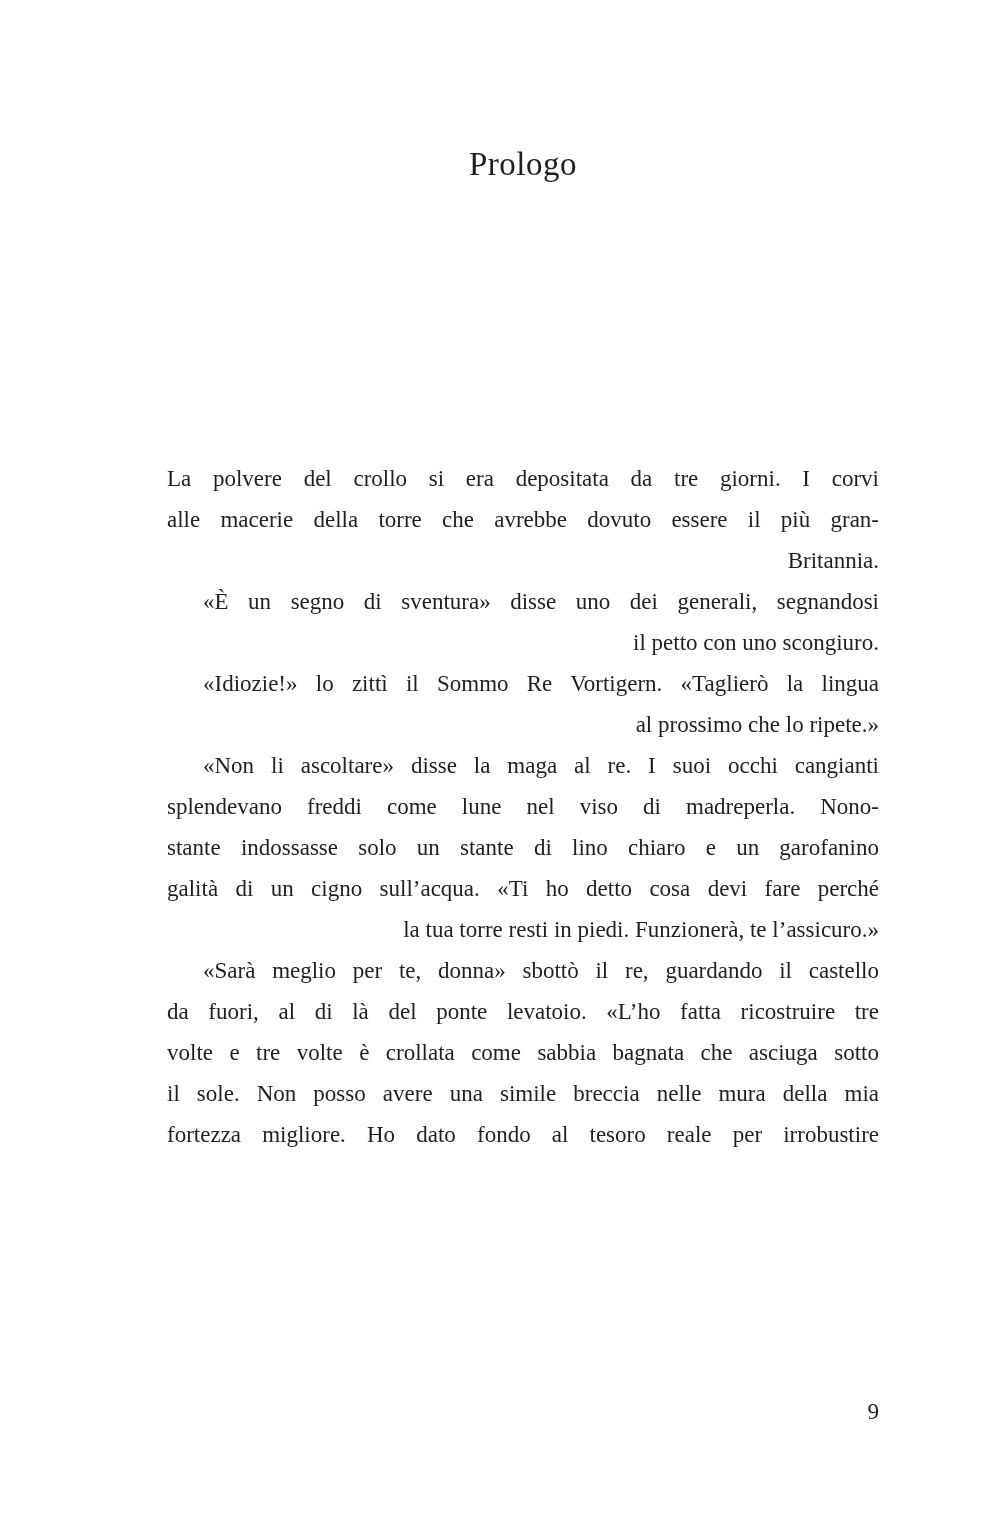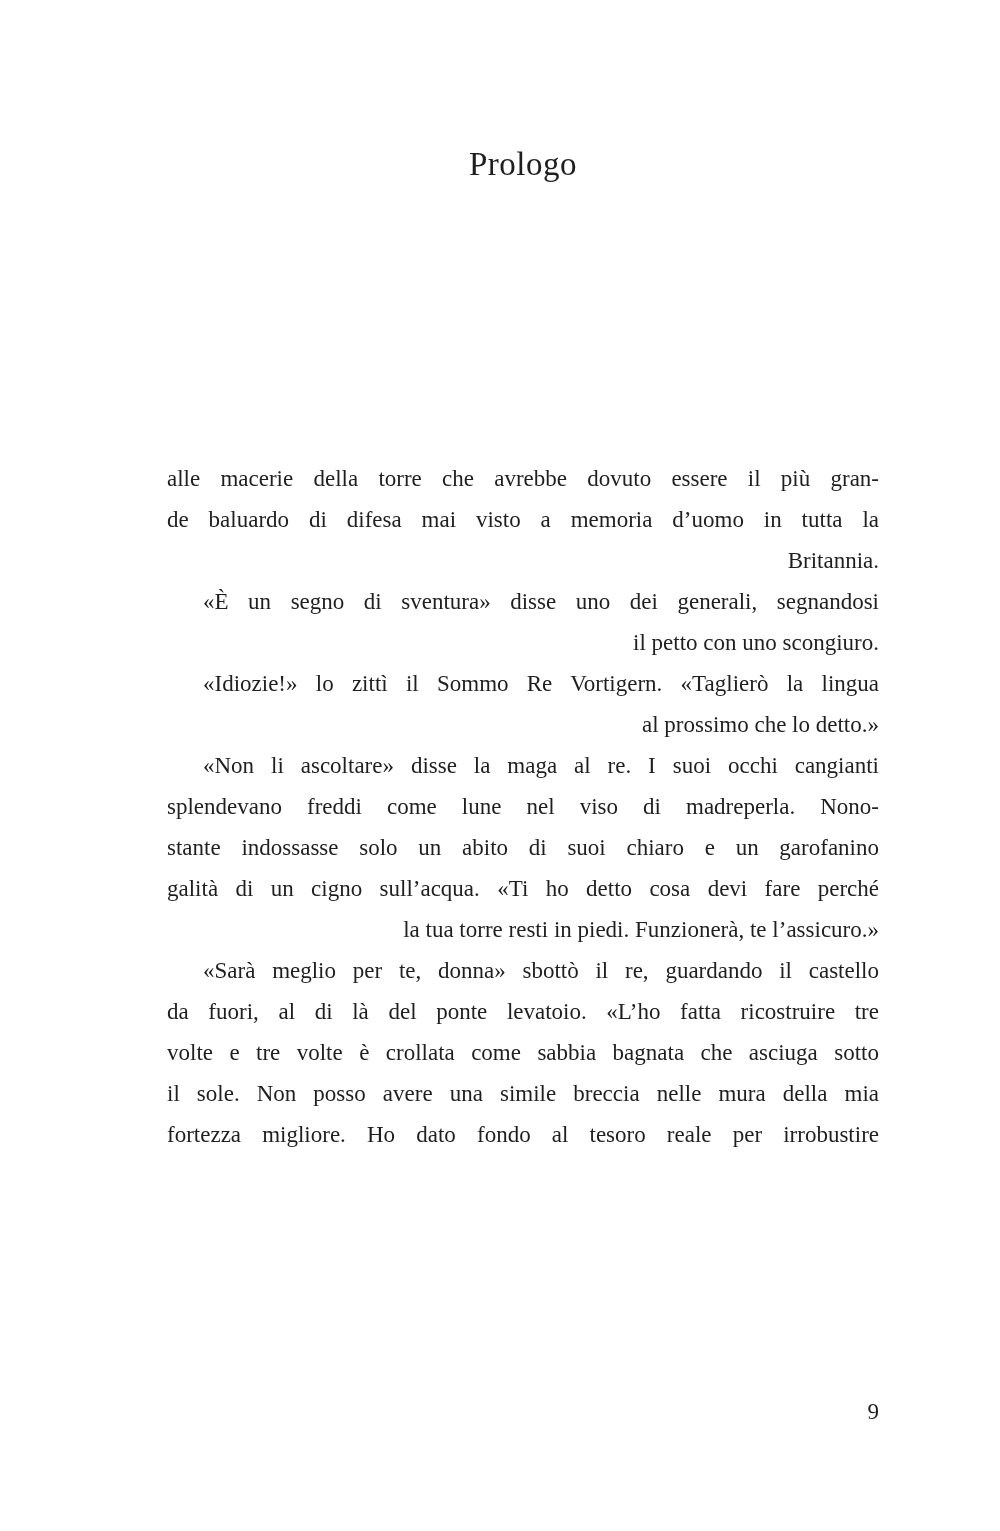--- a/index.html
+++ b/index.html
@@ -62,36 +62,36 @@
   }
 </style>
 </head>
 <body>
 
 <div class="page" data-name="book-page">
   <div class="chapter-title" data-name="chapter-title">Prologo</div>
 
   <div class="page-body" data-name="page-body">
       <div data-name="paragraph">
+        <div class="line just" data-name="text-line">La polvere del crollo si era depositata da tre giorni. I corvi</div>
         <div class="line just" data-name="text-line">alle macerie della torre che avrebbe dovuto essere il più gran-</div>
-        <div class="line just" data-name="text-line">de baluardo di difesa mai visto a memoria d’uomo in tutta la</div>
         <div class="line last" data-name="text-line">Britannia.</div>
       </div>
       <div data-name="paragraph">
         <div class="line just indent" data-name="text-line">«È un segno di sventura» disse uno dei generali, segnandosi</div>
         <div class="line last" data-name="text-line">il petto con uno scongiuro.</div>
       </div>
       <div data-name="paragraph">
         <div class="line just indent" data-name="text-line">«Idiozie!» lo zittì il Sommo Re Vortigern. «Taglierò la lingua</div>
-        <div class="line last" data-name="text-line">al prossimo che lo detto.»</div>
+        <div class="line last" data-name="text-line">al prossimo che lo ripete.»</div>
       </div>
       <div data-name="paragraph">
         <div class="line just indent" data-name="text-line">«Non li ascoltare» disse la maga al re. I suoi occhi cangianti</div>
         <div class="line just" data-name="text-line">splendevano freddi come lune nel viso di madreperla. Nono-</div>
-        <div class="line just" data-name="text-line">stante indossasse solo un abito di suoi chiaro e un garofanino</div>
+        <div class="line just" data-name="text-line">stante indossasse solo un stante di lino chiaro e un garofanino</div>
         <div class="line just" data-name="text-line">galità di un cigno sull’acqua. «Ti ho detto cosa devi fare perché</div>
         <div class="line last" data-name="text-line">la tua torre resti in piedi. Funzionerà, te l’assicuro.»</div>
       </div>
       <div data-name="paragraph">
         <div class="line just indent" data-name="text-line">«Sarà meglio per te, donna» sbottò il re, guardando il castello</div>
         <div class="line just" data-name="text-line">da fuori, al di là del ponte levatoio. «L’ho fatta ricostruire tre</div>
         <div class="line just" data-name="text-line">volte e tre volte è crollata come sabbia bagnata che asciuga sotto</div>
         <div class="line just" data-name="text-line">il sole. Non posso avere una simile breccia nelle mura della mia</div>
         <div class="line just" data-name="text-line">fortezza migliore. Ho dato fondo al tesoro reale per irrobustire</div>
       </div>

